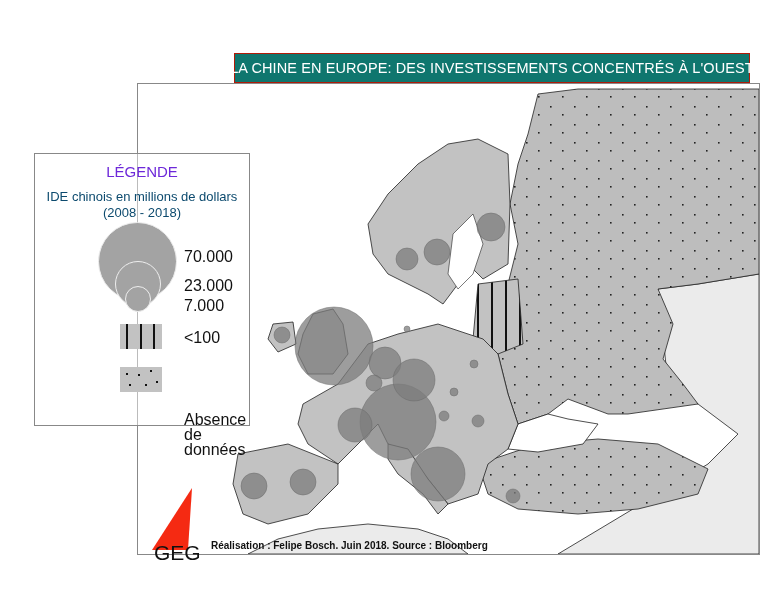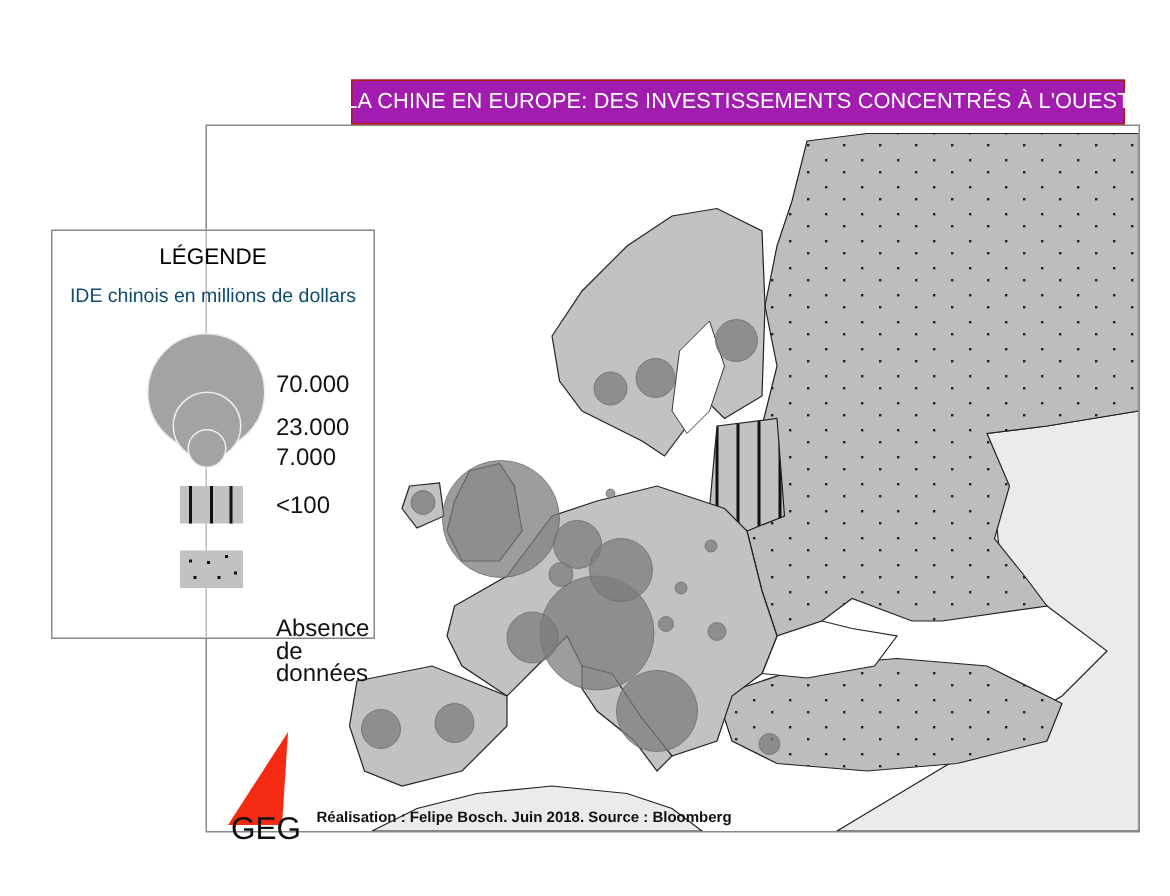--- a/index.html
+++ b/index.html
@@ -6,31 +6,31 @@
     body { width: 780px; height: 597px; position: relative; overflow: hidden; font-family: "Liberation Sans", sans-serif; }
 
     .map-frame {
       position: absolute; left: 137px; top: 83px; width: 621px; height: 470px;
       border: 1px solid #888; background: #ffffff; overflow: hidden;
     }
     .map-frame svg { position: absolute; left: 0; top: 0; }
 
     .title-bar {
       position: absolute; left: 234px; top: 53px; width: 516px; height: 30px;
-      background: #a21caf; border: 1px solid #b01a08; box-sizing: border-box;
+      background: #0f766e; border: 1px solid #b01a08; box-sizing: border-box;
       color: #ffffff; font-size: 14.5px; display: flex; align-items: center; justify-content: center;
       letter-spacing: 0.1px; white-space: nowrap;
     }
 
     .legend {
       position: absolute; left: 34px; top: 153px; width: 216px; height: 273px;
       border: 1px solid #888; background: #ffffff; box-sizing: border-box;
     }
     .legend .vline { position: absolute; left: 102px; top: 0; width: 1px; height: 100%; background: #bbb; }
-    .legend-title { position: absolute; top: 9px; width: 100%; text-align: center; font-size: 15px; color: #000000; }
+    .legend-title { position: absolute; top: 9px; width: 100%; text-align: center; font-size: 15px; color: #6d28d9; }
     .legend-sub { position: absolute; top: 35px; width: 100%; text-align: center; font-size: 13px; color: #0c4a6e; line-height: 16px; }
     .legend .circle { position: absolute; border-radius: 50%; background: #a3a3a3; border: 1px solid #eee; box-sizing: border-box; }
     .legend .lbl { position: absolute; font-size: 16px; color: #111; }
     .legend .swatch-stripes {
       position: absolute; left: 85px; top: 170px; width: 42px; height: 25px; background: #c2c2c2;
     }
     .legend .swatch-stripes i { position: absolute; top: 0; width: 2px; height: 100%; background: #111; }
     .legend .swatch-dots { position: absolute; left: 85px; top: 213px; width: 42px; height: 25px; background: #c2c2c2; }
     .legend .swatch-dots i { position: absolute; width: 2px; height: 2px; background: #111; }
 
@@ -104,20 +104,21 @@
   </svg>
 </div>
 
 <div class="title-bar">LA CHINE EN EUROPE: DES INVESTISSEMENTS CONCENTRÉS À L'OUEST</div>
 
 <div class="legend">
   <div class="vline"></div>
   <div class="legend-title">LÉGENDE</div>
   <div class="legend-sub">
     <div>IDE chinois en millions de dollars</div>
+    <div>(2008 - 2018)</div>
   </div>
   <div class="circle" style="left:63px; top:68px; width:79px; height:79px;"></div>
   <div class="circle" style="left:80px; top:107px; width:46px; height:46px;"></div>
   <div class="circle" style="left:90px; top:132px; width:26px; height:26px;"></div>
   <div class="lbl" style="left:149px; top:94px;">70.000</div>
   <div class="lbl" style="left:149px; top:123px;text-align:right;">23.000</div>
   <div class="lbl" style="left:149px; top:143px;">7.000</div>
 
   <div class="swatch-stripes">
     <i style="left:6px"></i>

